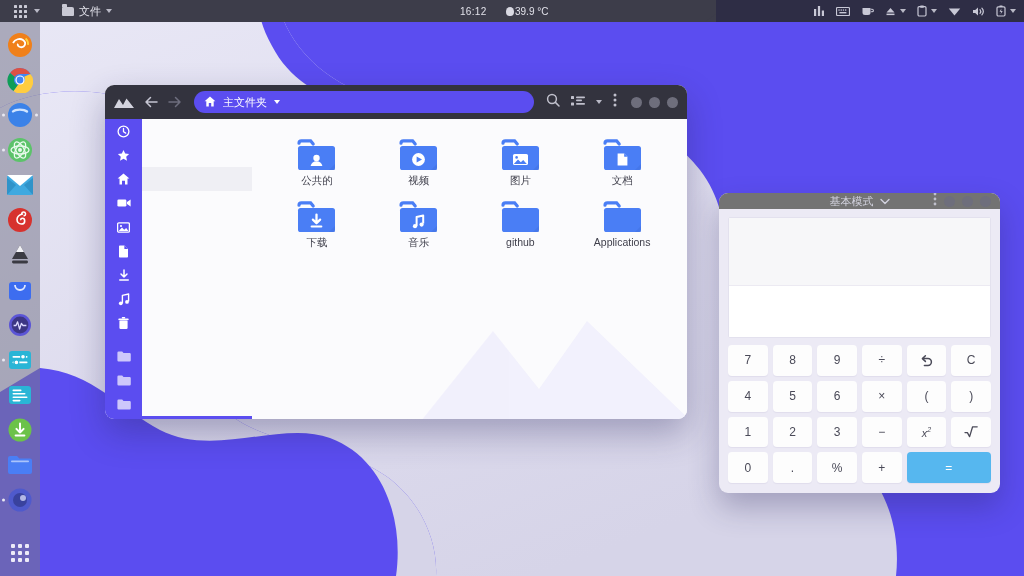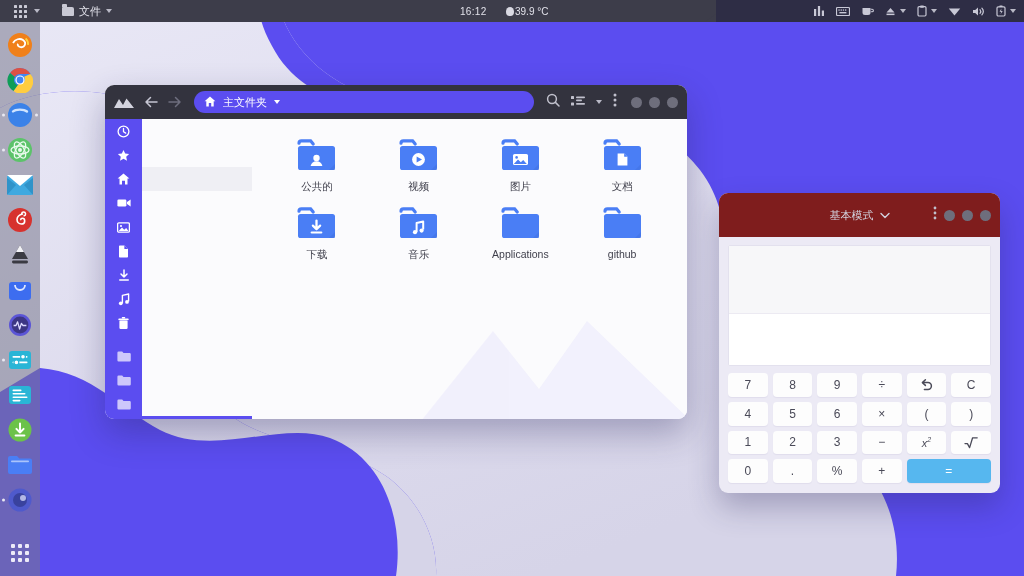--- a/index.html
+++ b/index.html
@@ -96,32 +96,32 @@
   .side-row.sel .side-tx { color:#5b4df0; }
   .side-gap { height:9px; position:relative; }
   .side-gap .side-white { height:9px; }
   #fm-main { flex:1; background:#fbfbfd; position:relative; overflow:hidden; }
   #watermark { position:absolute; right:-4px; bottom:-8px; width:270px; opacity:.055; }
   #grid {
     position:relative; z-index:2;
     display:grid; grid-template-columns:repeat(4,1fr);
     padding:13px 14px 0 14px; row-gap:6px;
   }
-  .fitem { display:flex; flex-direction:column; align-items:center; gap:6px; padding-top:6px; }
+  .fitem { display:flex; flex-direction:column; align-items:center; padding-top:6px; }
   .flabel { font-size:10.5px; color:#3f3f4b; white-space:nowrap; }
   .folder { width:43px; height:36px; position:relative; }
 
   
   #calc {
     position:absolute; left:719px; top:193px; width:281px; height:300px; z-index:25;
     border-radius:9px; overflow:hidden;
     box-shadow:0 14px 30px rgba(40,35,90,.3);
     background:#eceaf5; display:flex; flex-direction:column;
   }
-  #calc-head { height:44px; background:#7f1d1d; display:flex; align-items:center;
+  #calc-head { height:16px; background:#737373; display:flex; align-items:center;
                padding:0 9px; flex:none; position:relative; }
   #calc-mode { position:absolute; left:0; right:0; text-align:center;
                color:#d2d2de; font-size:11px; display:flex; align-items:center;
                justify-content:center; gap:6px; }
   #calc-right { margin-left:auto; display:flex; align-items:center; gap:7px; z-index:2; }
   #calc-disp { margin:8px 9px 0 9px; flex:none; border:1px solid #e3e1ee;
                border-radius:2px; overflow:hidden; background:#fff; }
   #calc-hist { height:68px; background:#f7f7f9; border-bottom:1px solid #eceaf2; }
   #calc-entry { height:51px; background:#fff; }
   #keys { flex:1; padding:7px 9px 10px 9px; display:grid;
@@ -643,29 +643,29 @@
                 <circle cx="24.6" cy="24.6" r="2.1" fill="#fff"></circle>
               </svg></div>
             <div class="flabel">音乐</div>
           </div>
           <div class="fitem">
             <div class="folder"><svg width="43" height="36" viewBox="0 0 43 36">
                 <path d="M4 5.2a2.4 2.4 0 0 1 2.4-2.4h9.2l2.6 3.2" fill="none" stroke="#4a7ef5" stroke-width="3.2" stroke-linecap="round"></path>
                 <rect x="3" y="8" width="37" height="24" rx="2.6" fill="#4a7ef5"></rect>
                 <path d="M40 32 L40 26 L34 32 Z" fill="#3f6fe0" opacity=".5"></path>
               </svg></div>
-            <div class="flabel">Applications</div>
+            <div class="flabel">github</div>
           </div>
           <div class="fitem">
             <div class="folder"><svg width="43" height="36" viewBox="0 0 43 36">
                 <path d="M4 5.2a2.4 2.4 0 0 1 2.4-2.4h9.2l2.6 3.2" fill="none" stroke="#4a7ef5" stroke-width="3.2" stroke-linecap="round"></path>
                 <rect x="3" y="8" width="37" height="24" rx="2.6" fill="#4a7ef5"></rect>
                 <path d="M40 32 L40 26 L34 32 Z" fill="#3f6fe0" opacity=".5"></path>
               </svg></div>
-            <div class="flabel">github</div>
+            <div class="flabel">Applications</div>
           </div>
         </div>
     </div>
 
   </div>
 </div>
 
 <div id="calc">
   <div id="calc-head">
     <div id="calc-mode">

